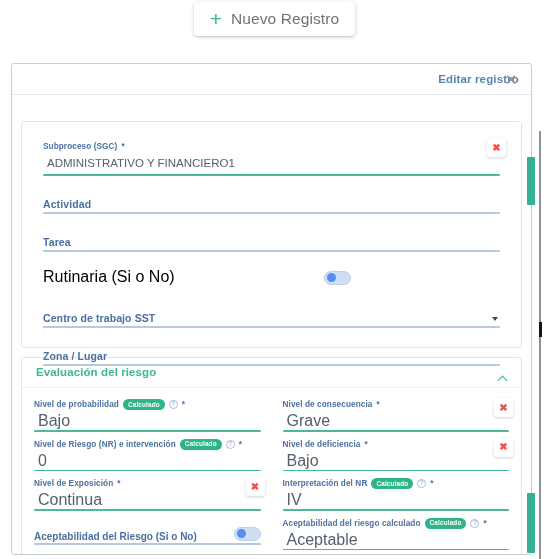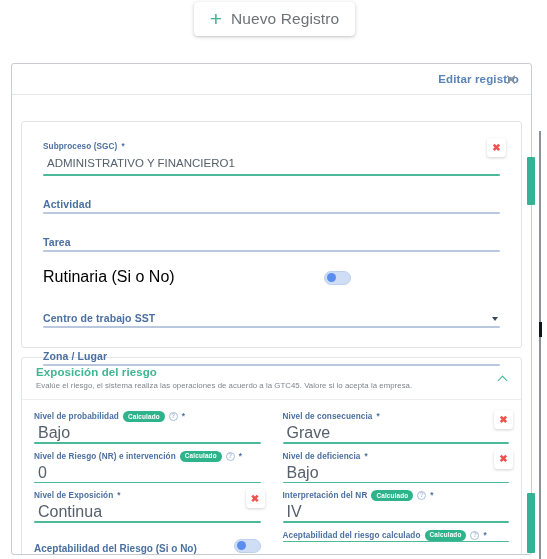--- a/index.html
+++ b/index.html
@@ -406,22 +406,21 @@
         <div class="field-ph">
           <span class="ph-label">Zona / Lugar</span>
           <div class="underline"></div>
         </div>
 
       </div>
 
       <div class="panel panel-eval">
 
         <div class="eval-head">
-          <div class="eval-title">Exposición del riesgo</div>
-          <div class="eval-sub">Evalúe el riesgo, el sistema realiza las operaciones de acuerdo a la GTC45. Valore si lo acepta la empresa.</div>
+          <div class="eval-title">Evaluación del riesgo</div>
           <span class="chevron-up"></span>
         </div>
 
         <div class="eval-grid">
 
           <div class="eval-field">
             <div class="field-label">
               <span>Nivel de probabilidad</span>
               <span class="badge">Calculado</span>
               <span class="help-icon">?</span>
@@ -491,20 +490,21 @@
             <div class="underline"></div>
           </div>
 
           <div class="eval-field">
             <div class="field-label">
               <span>Aceptabilidad del riesgo calculado</span>
               <span class="badge">Calculado</span>
               <span class="help-icon">?</span>
               <span class="req">*</span>
             </div>
+            <div class="field-value">Aceptable</div>
             <div class="underline green"></div>
           </div>
 
         </div>
       </div>
 
     </div>
   </div>
 
   <div class="scroll-track"></div>

